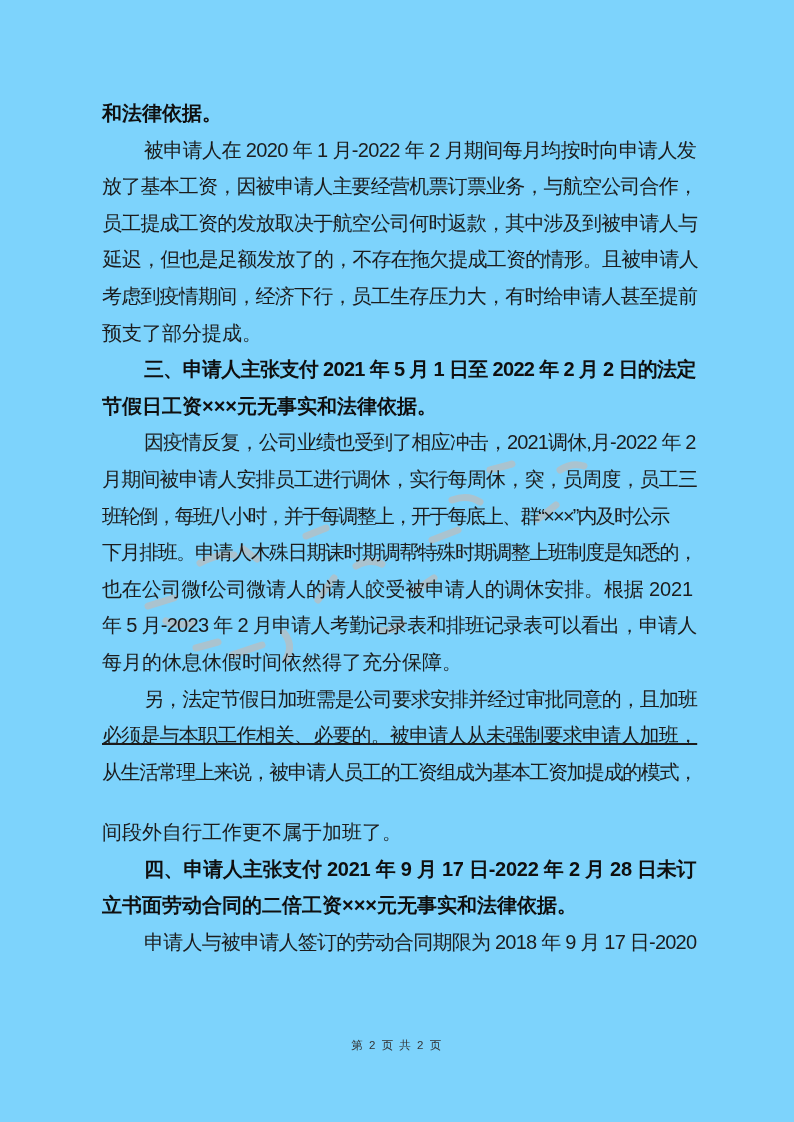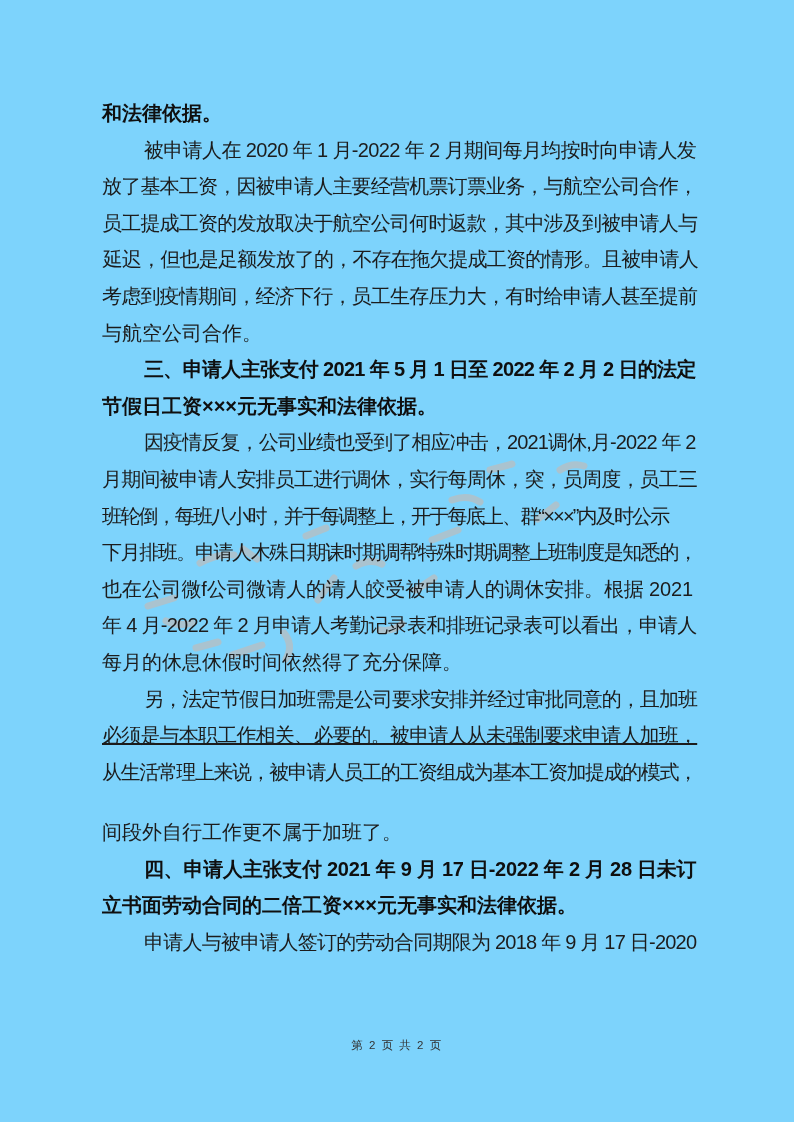--- a/index.html
+++ b/index.html
@@ -59,29 +59,29 @@
     </g>
   </svg>
 
   <div class="doc" id="doc">
       <div class="line b" style="text-indent: 0px; letter-spacing: 0px;">和法律依据。</div>
       <div class="line" style="text-indent: 42px; letter-spacing: -0.63px;">被申请人在 2020 年 1 月-2022 年 2 月期间每月均按时向申请人发</div>
       <div class="line" style="text-indent: 0px; letter-spacing: -0.8px;">放了基本工资，因被申请人主要经营机票订票业务，与航空公司合作，</div>
       <div class="line" style="text-indent: 0px; letter-spacing: -0.8px;">员工提成工资的发放取决于航空公司何时返款，其中涉及到被申请人与</div>
       <div class="line" style="text-indent: 0px; letter-spacing: -0.8px; text-align: right;">延迟，但也是足额发放了的，不存在拖欠提成工资的情形。且被申请人</div>
       <div class="line" style="text-indent: 0px; letter-spacing: -0.8px;">考虑到疫情期间，经济下行，员工生存压力大，有时给申请人甚至提前</div>
-      <div class="line" style="text-indent: 0px; letter-spacing: 0px;">与航空公司合作。</div>
+      <div class="line" style="text-indent: 0px; letter-spacing: 0px;">预支了部分提成。</div>
       <div class="line b" style="text-indent: 42px; letter-spacing: -0.66px;">三、申请人主张支付 2021 年 5 月 1 日至 2022 年 2 月 2 日的法定</div>
       <div class="line b" style="text-indent: 0px; letter-spacing: 0px;">节假日工资×××元无事实和法律依据。</div>
       <div class="line" style="text-indent: 42px; letter-spacing: -0.89px;">因疫情反复，公司业绩也受到了相应冲击，2021调休,月-2022 年 2</div>
       <div class="line" style="text-indent: 0px; letter-spacing: -0.8px;">月期间被申请人安排员工进行调休，实行每周休，突，员周度，员工三</div>
       <div class="line" style="text-indent: 0px; letter-spacing: -1.82px;">班轮倒，每班八小时，并于每调整上，开于每底上、群“×××”内及时公示</div>
       <div class="line" style="text-indent: 0px; letter-spacing: -1.42px;">下月排班。申请人木殊日期诔时期调帮特殊时期调整上班制度是知悉的，</div>
       <div class="line" style="text-indent: 0px; letter-spacing: -0.14px;">也在公司微f公司微请人的请人皎受被申请人的调休安排。根据 2021</div>
-      <div class="line" style="text-indent: 0px; letter-spacing: -0.7px;">年 4 月-2022 年 2 月申请人考勤记录表和排班记录表可以看出，申请人</div>
+      <div class="line" style="text-indent: 0px; letter-spacing: -0.7px;">年 5 月-2023 年 2 月申请人考勤记录表和排班记录表可以看出，申请人</div>
       <div class="line" style="text-indent: 0px; letter-spacing: 0px;">每月的休息休假时间依然得了充分保障。</div>
       <div class="line" style="text-indent: 42px; letter-spacing: -0.93px;">另，法定节假日加班需是公司要求安排并经过审批同意的，且加班</div>
       <div class="line" style="text-indent: 0px; letter-spacing: -0.8px; text-decoration: underline;">必须是与本职工作相关、必要的。被申请人从未强制要求申请人加班，</div>
       <div class="line" style="text-indent: 0px; letter-spacing: -1.42px;">从生活常理上来说，被申请人员工的工资组成为基本工资加提成的模式，</div>
       <div class="line" style="text-indent: 0px; letter-spacing: 0px; margin-top: 24px;">间段外自行工作更不属于加班了。</div>
       <div class="line b" style="text-indent: 42px; letter-spacing: -0.26px;">四、申请人主张支付 2021 年 9 月 17 日-2022 年 2 月 28 日未订</div>
       <div class="line b" style="text-indent: 0px; letter-spacing: 0px;">立书面劳动合同的二倍工资×××元无事实和法律依据。</div>
       <div class="line" style="text-indent: 42px; letter-spacing: -0.77px;">申请人与被申请人签订的劳动合同期限为 2018 年 9 月 17 日-2020</div>
     </div>
 

